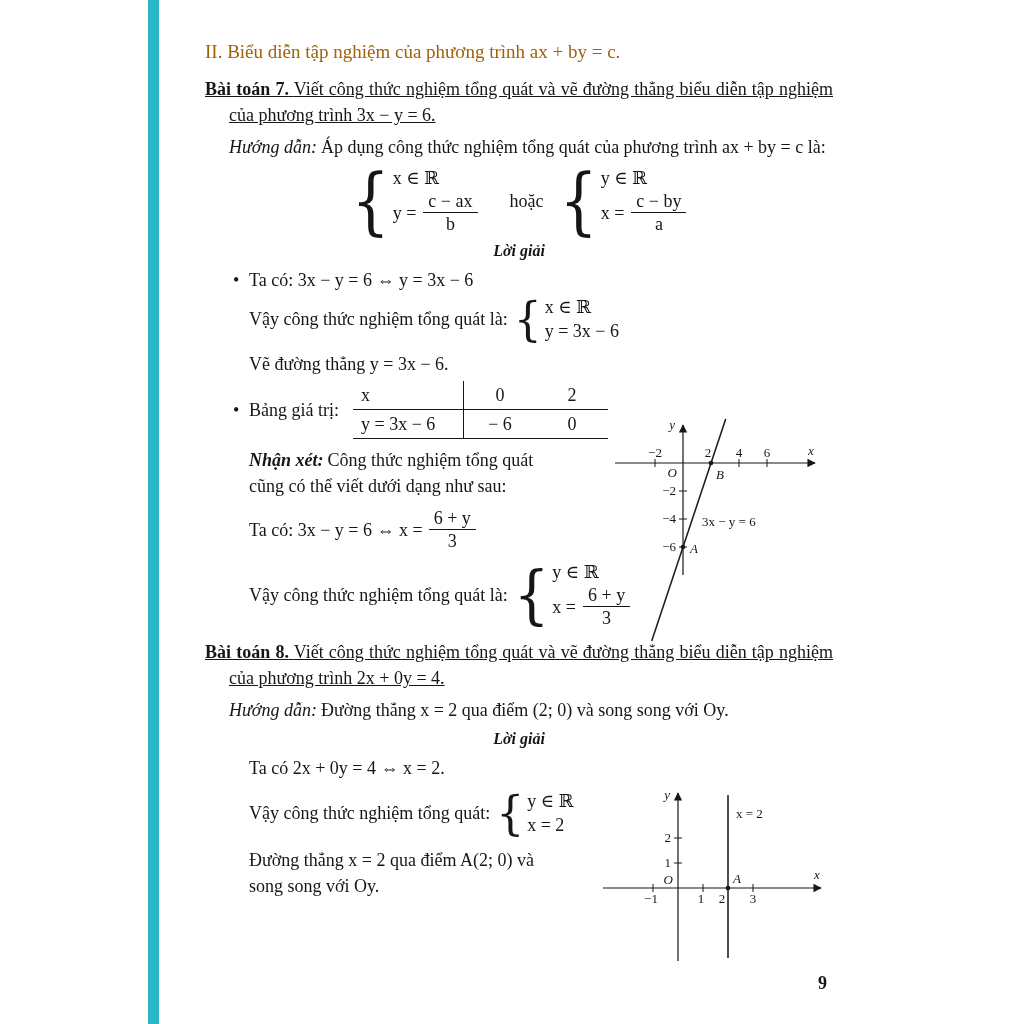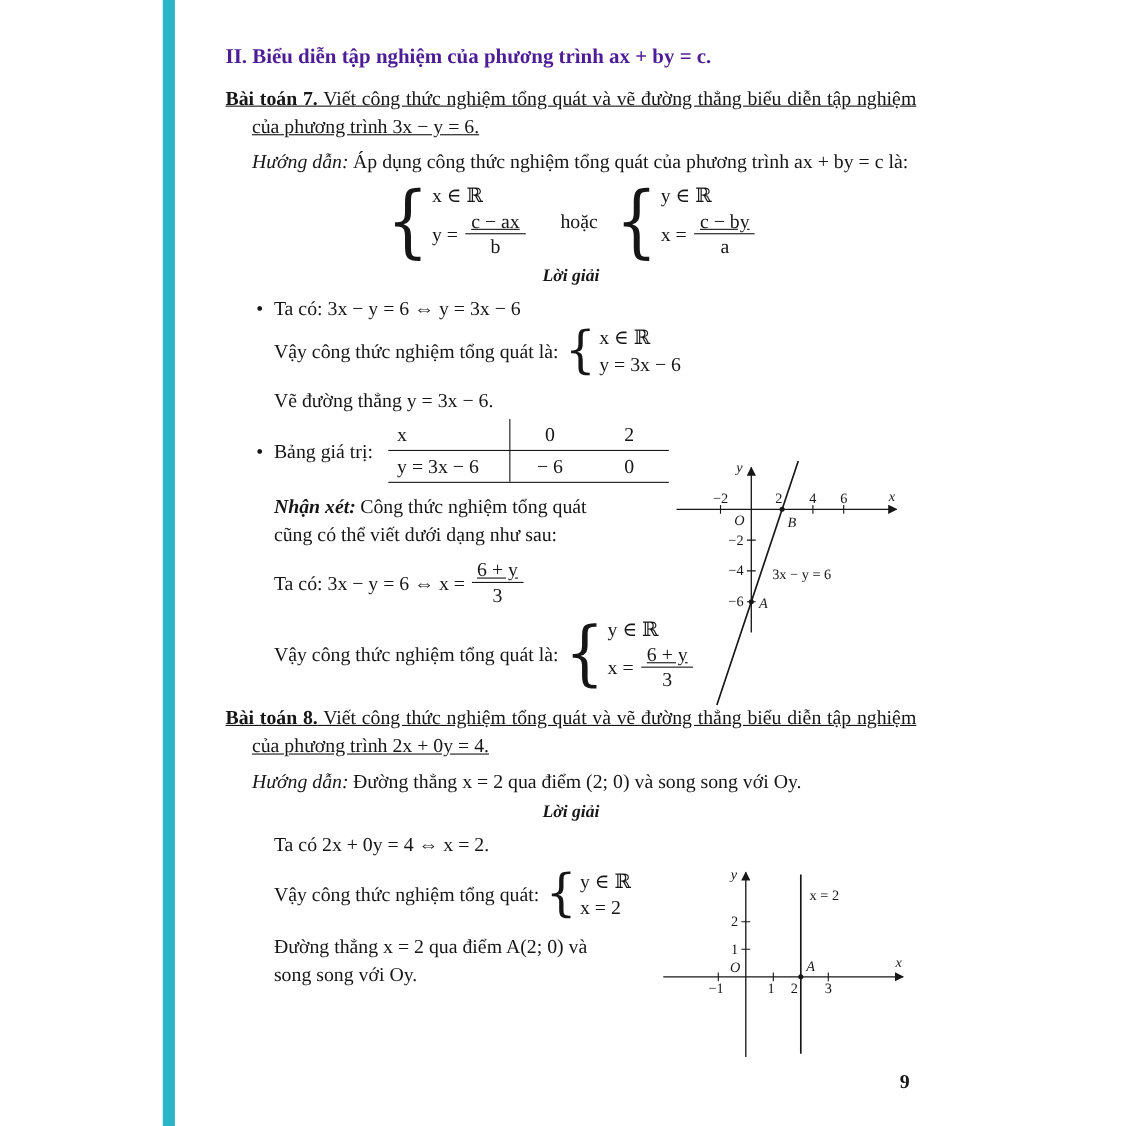--- a/index.html
+++ b/index.html
@@ -1,19 +1,19 @@
 <!DOCTYPE html>
 <html><head>
 <meta charset="utf-8">
 <style>
   html,body{margin:0;padding:0;width:1024px;height:1024px;background:#ffffff;overflow:hidden;}
   body{font-family:"Liberation Serif","DejaVu Serif","DejaVu Sans",serif;color:#161616;font-size:18px;line-height:26px;position:relative;}
   .spine{position:absolute;left:148px;top:0;width:11px;height:1024px;background:#2ab6c7;}
   .content{position:absolute;left:205px;top:40px;width:628px;}
-  h2.sec{font-size:19px;line-height:24px;margin:0 0 12px 0;color:#4c1d95;font-weight:bold;}
+  h2.sec{font-size:19px;line-height:24px;margin:0 0 12px 0;color:#a16207;font-weight:normal;}
   p{margin:0;}
   .prob{text-align:justify;padding-left:24px;text-indent:-24px;margin:0 0 6px 0;text-decoration:underline;}
   .plabel{font-weight:bold;}
   .guide{text-align:justify;padding-left:24px;margin:0 0 0 0;}
   .glabel{font-style:italic;margin-right:4px;}
   .formula-row{display:flex;justify-content:center;align-items:center;gap:14px;margin:6px 0 0 0;}
   .center-label{text-align:center;font-weight:bold;font-style:italic;font-size:16px;line-height:24px;margin:4px 0 4px 0;}
   .bullet{display:flex;align-items:baseline;padding-left:28px;margin:2px 0;}
   .bmark{width:16px;flex:0 0 16px;}
   .ind{padding-left:44px;margin:2px 0;}
@@ -28,21 +28,21 @@
   
   .sys{display:inline-flex;align-items:center;}
   .brace{line-height:1;font-weight:400;margin-right:3px;font-family:"DejaVu Serif",serif;}
   .sys-lg .brace{font-size:60px;transform:scaleY(1.2);}
   .sys-md .brace{font-size:44px;transform:scaleY(1.05);}
   .sys-f .brace{font-size:56px;transform:scaleY(1.15);}
   .lines{display:inline-flex;flex-direction:column;align-items:flex-start;}
   .lines>*{line-height:24px;}
   .mrow{display:inline-flex;align-items:center;gap:7px;}
   .frac{display:inline-flex;flex-direction:column;align-items:center;vertical-align:middle;}
-  .frac .num{border-bottom:1.4px solid #161616;padding:0 5px;line-height:22px;text-decoration:underline;}
+  .frac .num{border-bottom:1.4px solid #161616;padding:0 5px;line-height:22px;}
   .frac .den{line-height:22px;}
   .or{margin:0 2px;padding-left:16px;}
   
   .tbl-row{display:flex;align-items:center;padding-left:28px;margin:4px 0 6px 0;}
   .tbl-label{margin-right:14px;}
   .vtable{display:inline-block;border-bottom:1.4px solid #161616;}
   .vrow{display:flex;}
   .vrow:first-child{border-bottom:1.4px solid #161616;}
   .c1{width:96px;border-right:1.4px solid #161616;padding:1px 6px 1px 8px;}
   .c2,.c3{width:72px;text-align:center;padding:1px 0;}

